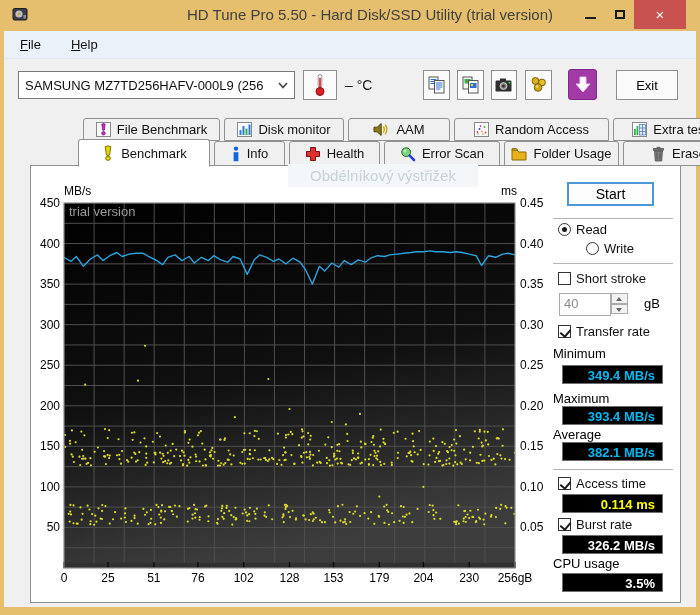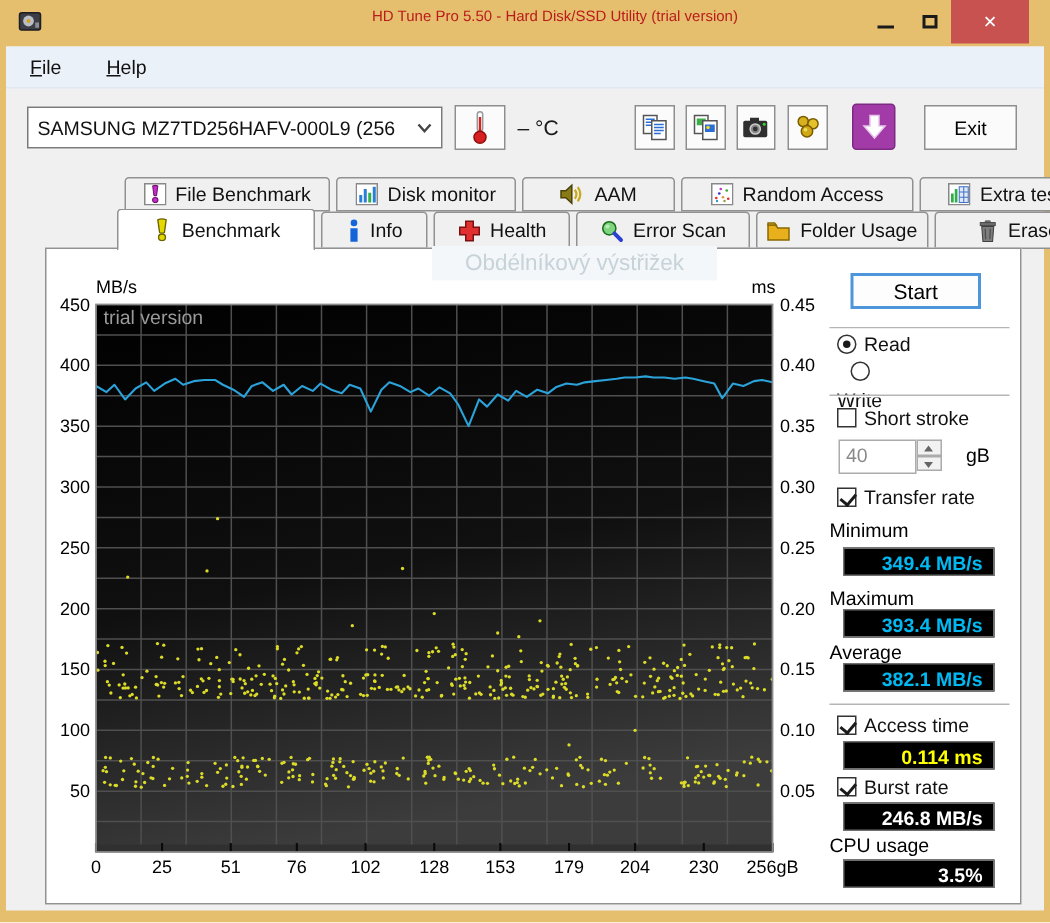--- a/index.html
+++ b/index.html
@@ -3,21 +3,21 @@
 <meta charset="utf-8">
 <style>
   * { box-sizing: border-box; margin: 0; padding: 0; }
   html,body { width:700px; height:615px; }
   body { font-family: "Liberation Sans", sans-serif; font-size:13px; color:#111; }
 
   .window { position:relative; width:700px; height:615px; background:#e6bf6e; overflow:hidden; }
 
   
   .titlebar { position:absolute; left:0; top:0; width:100%; height:31px; }
-  .title-text { position:absolute; left:0; right:0; top:6px; text-align:center; font-size:10px; color:#b91c1c;margin-left:40px; }
+  .title-text { position:absolute; left:0; right:0; top:6px; text-align:center; font-size:15px; color:#404040;margin-left:40px; }
   .app-icon { position:absolute; left:12px; top:6px; width:17px; height:17px; }
   .cap-btn { position:absolute; top:0; height:28px; display:flex; align-items:center; justify-content:center; cursor:default; }
   .btn-min { left:576px; width:28px; }
   .btn-max { left:606px; width:28px; }
   .btn-close { left:634px; top:0; width:52px; height:29px; background:#c85250; color:#fff; font-size:15px; }
   .glyph-min { width:11px; border-top:2px solid #1a1a1a; margin-top:8px; }
   .glyph-max { width:10px; height:9px; border:2px solid #1a1a1a; }
 
   
   .client { position:absolute; left:4px; top:31px; width:692px; height:576px; background:#f0f0f0; }
@@ -994,21 +994,21 @@
       <div class="panel">
         <div class="start-btn">
             <span>Start</span>
           </div>
         <div class="sep" style="top:52px;"></div>
 
         <div class="crow" style="left:527px;top:56px;">
           <span class="radio sel"></span>
           <span>Read</span>
         </div>
-        <div class="crow" style="left:527px;top:75px;flex-direction:column;">
+        <div class="crow" style="left:555px;top:75px;">
           <span class="radio"></span>
           <span>Write</span>
         </div>
         <div class="sep" style="top:97px;"></div>
 
         <div class="crow" style="left:527px;top:105px;">
           <span class="cb"></span>
           <span>Short stroke</span>
         </div>
         <div class="spin-box">40</div>
@@ -1035,20 +1035,20 @@
         <div class="crow" style="left:527px;top:310px;">
           <span class="cb checked"></span>
           <span>Access time</span>
         </div>
         <div class="vbox yellow" style="top:328px;">0.114 ms</div>
 
         <div class="crow" style="left:527px;top:351px;">
           <span class="cb checked"></span>
           <span>Burst rate</span>
         </div>
-        <div class="vbox white" style="top:369px;">246.8 MB/s</div>
+        <div class="vbox white" style="top:369px;">326.2 MB/s</div>
 
         <div class="plabel" style="top:390px;">CPU usage</div>
         <div class="vbox white" style="top:407px;">3.5%</div>
       </div>
     </div>
   </div>
 </div>
 
 </body></html>

